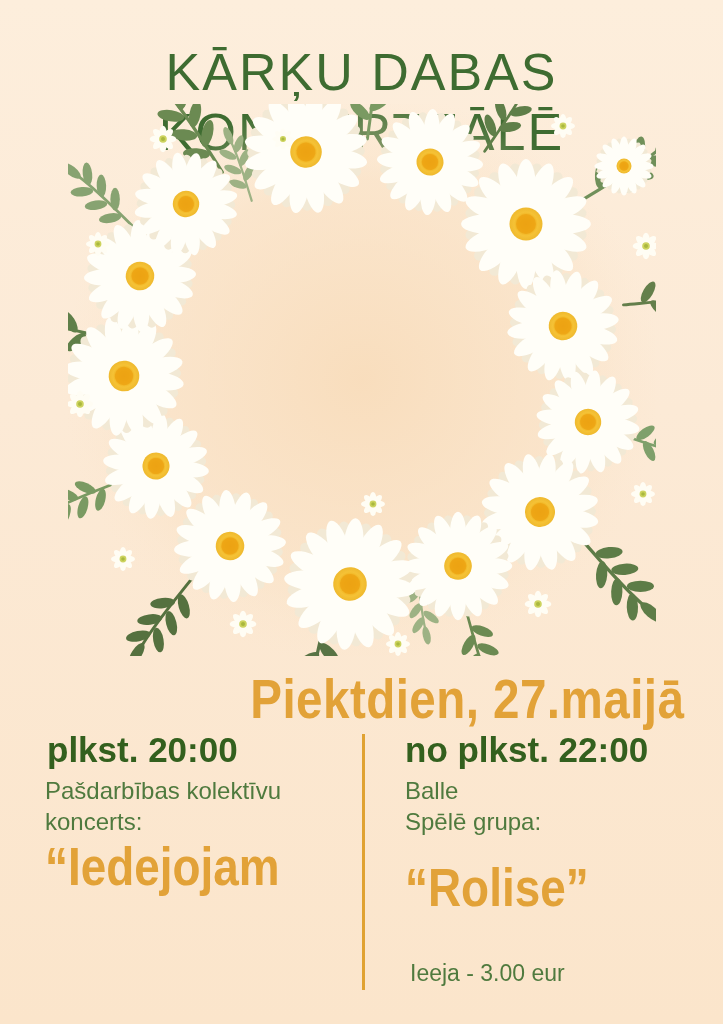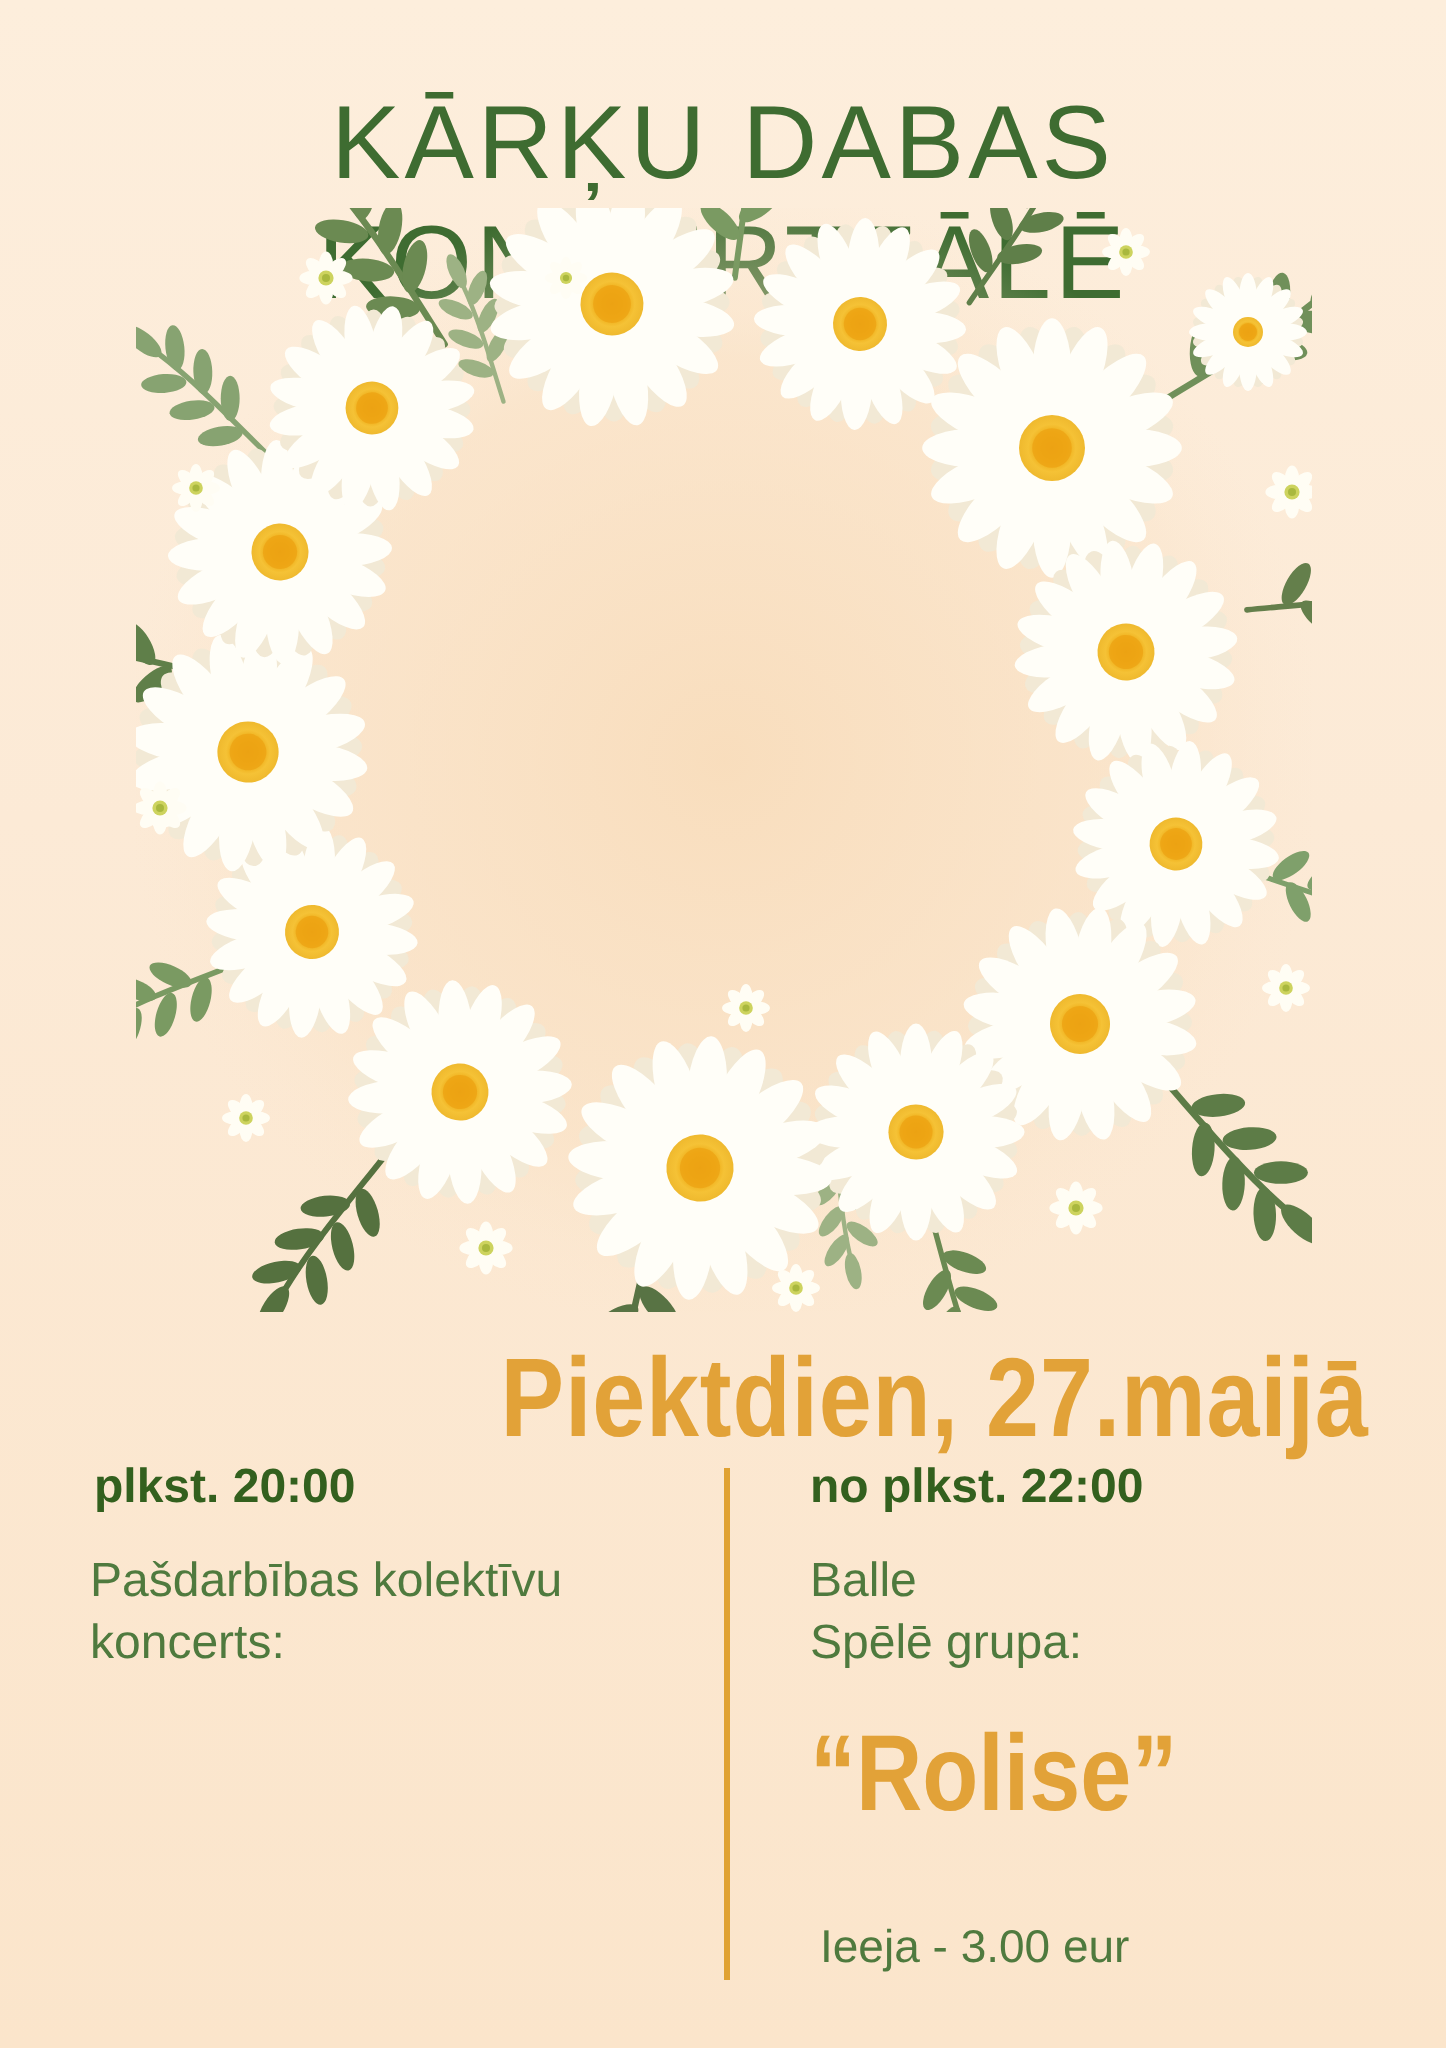--- a/index.html
+++ b/index.html
@@ -28,21 +28,21 @@
   }
   
   .date{position:absolute;top:666px;left:0;right:0;text-align:right;white-space:nowrap;}
   .date span{
     display:inline-block;transform:scaleX(0.85);
     font-size:56px;font-weight:700;color:#e2a238;letter-spacing:0.5px;
   }
   
   .divider{position:absolute;left:362px;top:734px;width:3px;height:256px;background:#e0a232;}
   .time{
-    position:absolute;top:730px;font-size:24px;font-weight:700;color:#33601e;white-space:nowrap;
+    position:absolute;top:730px;font-size:35px;font-weight:700;color:#33601e;white-space:nowrap;
   }
   .time.left{left:47px;} .time.right{left:405px;}
   .desc{
     position:absolute;top:775px;font-size:24px;line-height:31px;color:#4f7a3e;white-space:nowrap;
   }
   .desc.left{left:45px;} .desc.right{left:405px;}
   .quote{color:#e2a238;font-weight:700;white-space:nowrap;}
   .quote-left{position:absolute;left:45px;top:838px;width:311px;}
   .quote-left .l1{text-align:left;height:56px;line-height:56px;}
   .quote-left .l2{text-align:right;height:56px;line-height:56px;}
@@ -199,20 +199,21 @@
   </div>
 
   <div class="divider"></div>
 
   <div class="time left">plkst. 20:00</div>
   <div class="desc left">
     <div>Pašdarbības kolektīvu</div>
     <div>koncerts:</div>
   </div>
   <div class="quote quote-left">
+    <div class="l1"><span>“Iedejojam</span></div>
   </div>
 
   <div class="time right">no plkst. 22:00</div>
   <div class="desc right">
     <div>Balle</div>
     <div>Spēlē grupa:</div>
   </div>
   <div class="quote quote-right">
     <span>“Rolise”</span>
   </div>

